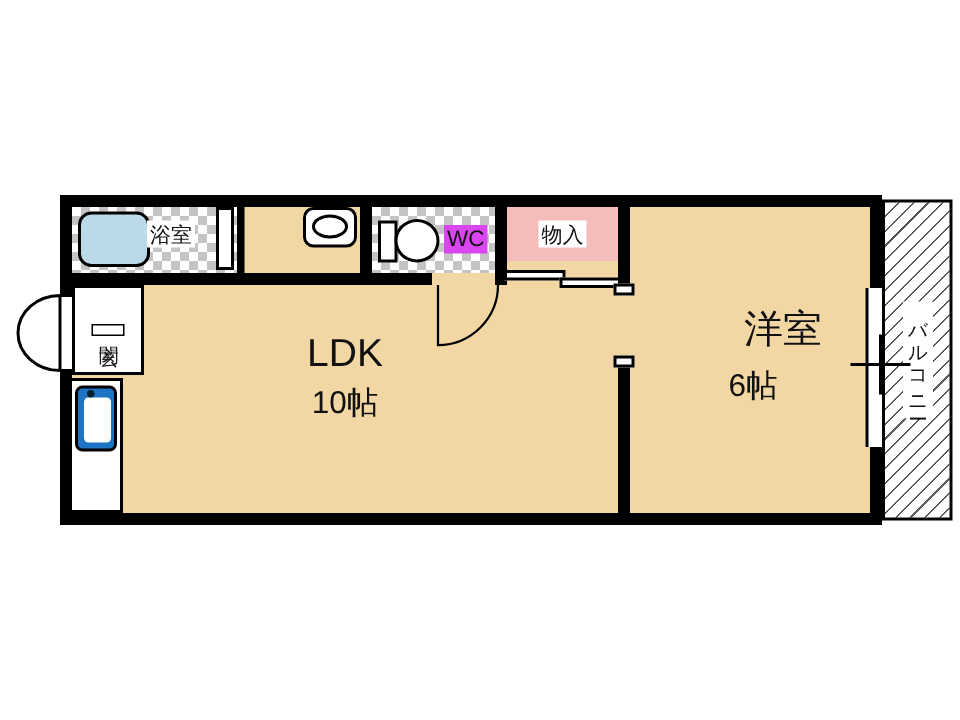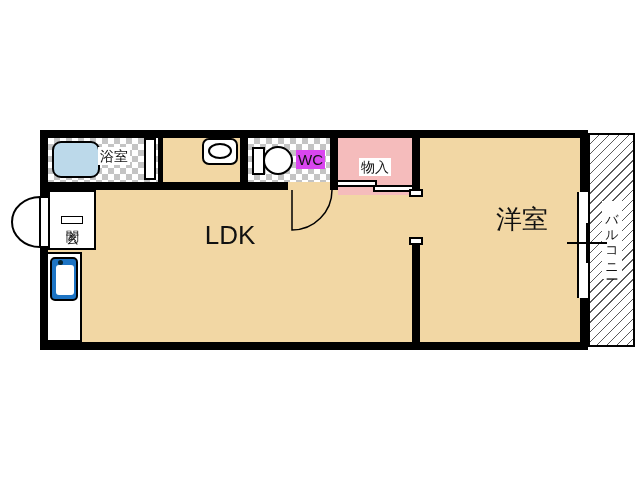--- a/index.html
+++ b/index.html
@@ -39,21 +39,21 @@
 
   
   #div1{left:240px;top:130px;width:8px;height:60px;}
   #wc-floor{left:248px;top:138px;width:82px;height:44px;}
   #toilet-tank{left:252px;top:147px;width:13px;height:28px;background:#fff;border:2px solid #000;}
   #toilet-bowl{left:263px;top:146px;width:30px;height:29px;background:#fff;border:2px solid #000;border-radius:50%;}
   #wc-label{left:296px;top:150px;background:#d946ef;padding:0 2px;font-size:15px;line-height:19px;}
 
   
   #div2{left:330px;top:130px;width:8px;height:60px;}
-  #storage{left:338px;top:138px;width:74px;height:57px;background:#f5bcbc;display:flex;align-items:center;justify-content:center;}
+  #storage{left:338px;top:138px;width:74px;height:36px;background:#f5bcbc;display:flex;align-items:center;justify-content:center;}
   #storage span{background:#fff;padding:0 2px;font-size:14px;line-height:18px;}
 
   
   #hwall1{left:40px;top:182px;width:248px;height:8px;}
   #hwall-stub{left:330px;top:182px;width:8px;height:8px;}
   #slide1{left:336px;top:180px;width:41px;height:7px;background:#fff;border:2px solid #000;}
   #slide2{left:373px;top:185px;width:41px;height:7px;background:#fff;border:2px solid #000;}
   #vwall-top{left:412px;top:130px;width:8px;height:66px;}
   #vwall-bottom{left:412px;top:240px;width:8px;height:110px;}
   #jamb-top{left:409px;top:189px;width:14px;height:8px;background:#fff;border:2px solid #000;}
@@ -129,20 +129,22 @@
   <div id="genkan" class="abs">
     <span>玄関</span>
   </div>
 
   <div id="counter" class="abs"></div>
   <div id="ksink" class="abs"></div>
   <div id="ksink-basin" class="abs"></div>
   <div id="ksink-faucet" class="abs"></div>
 
   <div id="ldk-label" class="room-label">LDK</div>
+  <div id="ldk-size" class="room-label">10帖</div>
   <div id="west-label" class="room-label">洋室</div>
+  <div id="west-size" class="room-label">6帖</div>
 
   <svg id="overlay" viewBox="0 0 640 480" xmlns="http://www.w3.org/2000/svg">
     <path d="M 292 190 L 292 230 A 40 40 0 0 0 332 190" fill="none" stroke="#000" stroke-width="1.5"></path>
     <path d="M 40 197 A 28 25 0 0 0 40 247 Z" fill="#fff" stroke="#000" stroke-width="2"></path>
   </svg>
 
 </div>
 
 </body></html>

